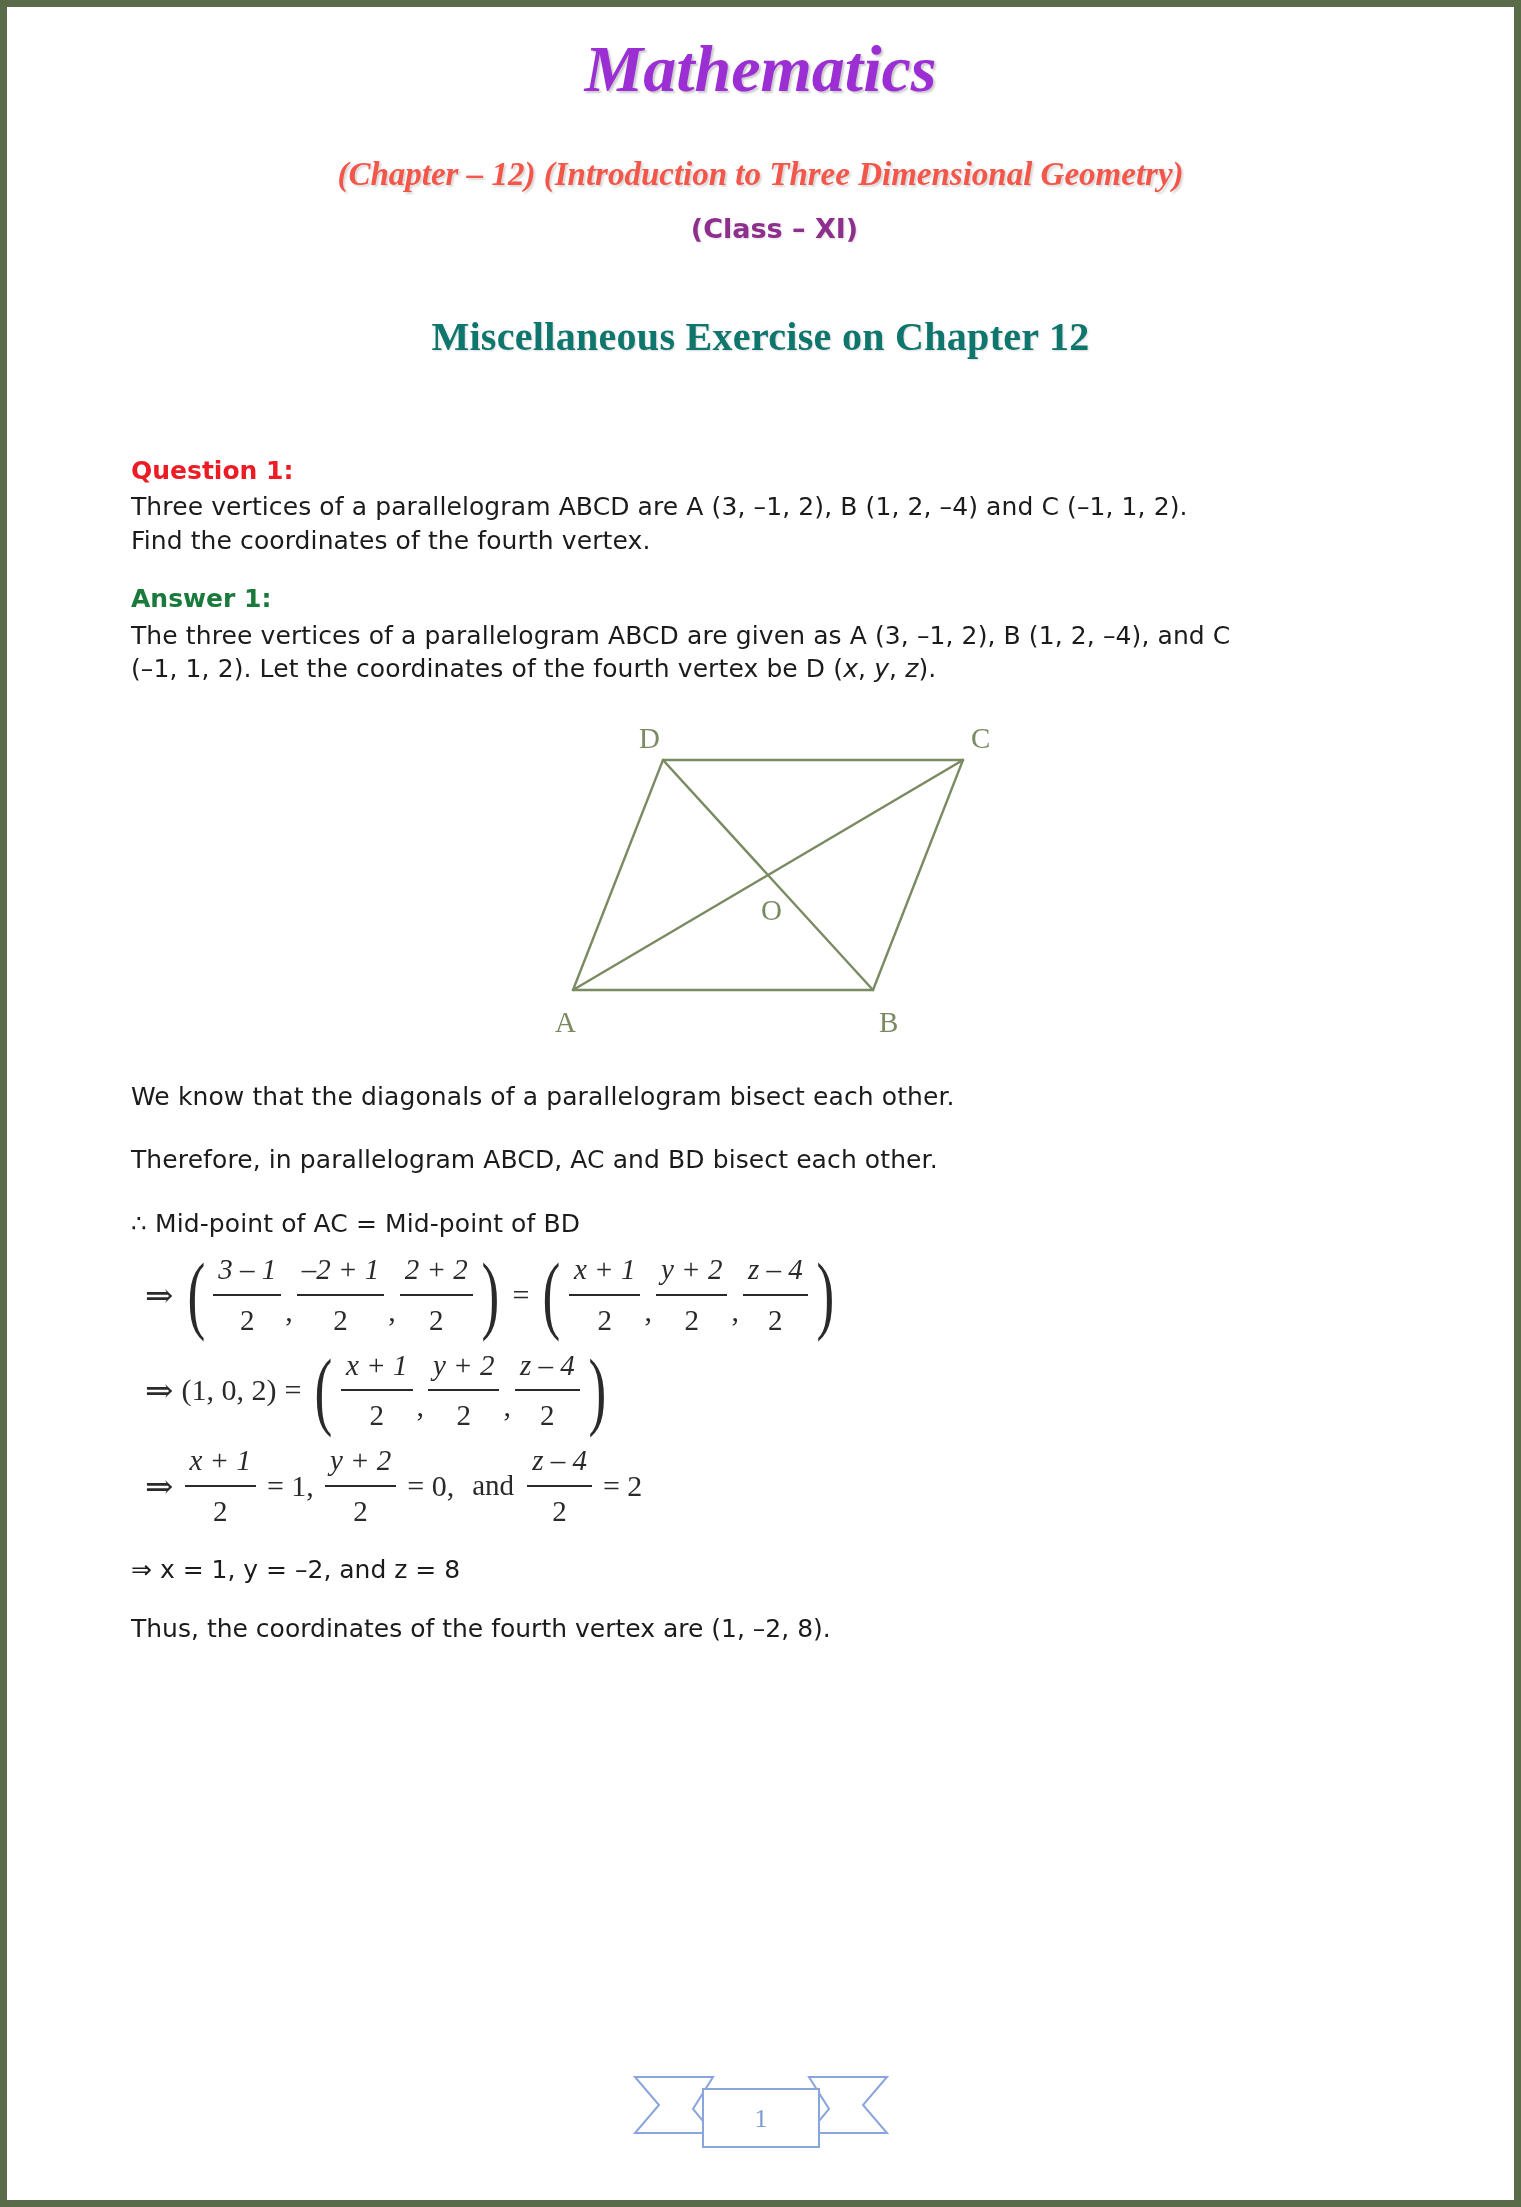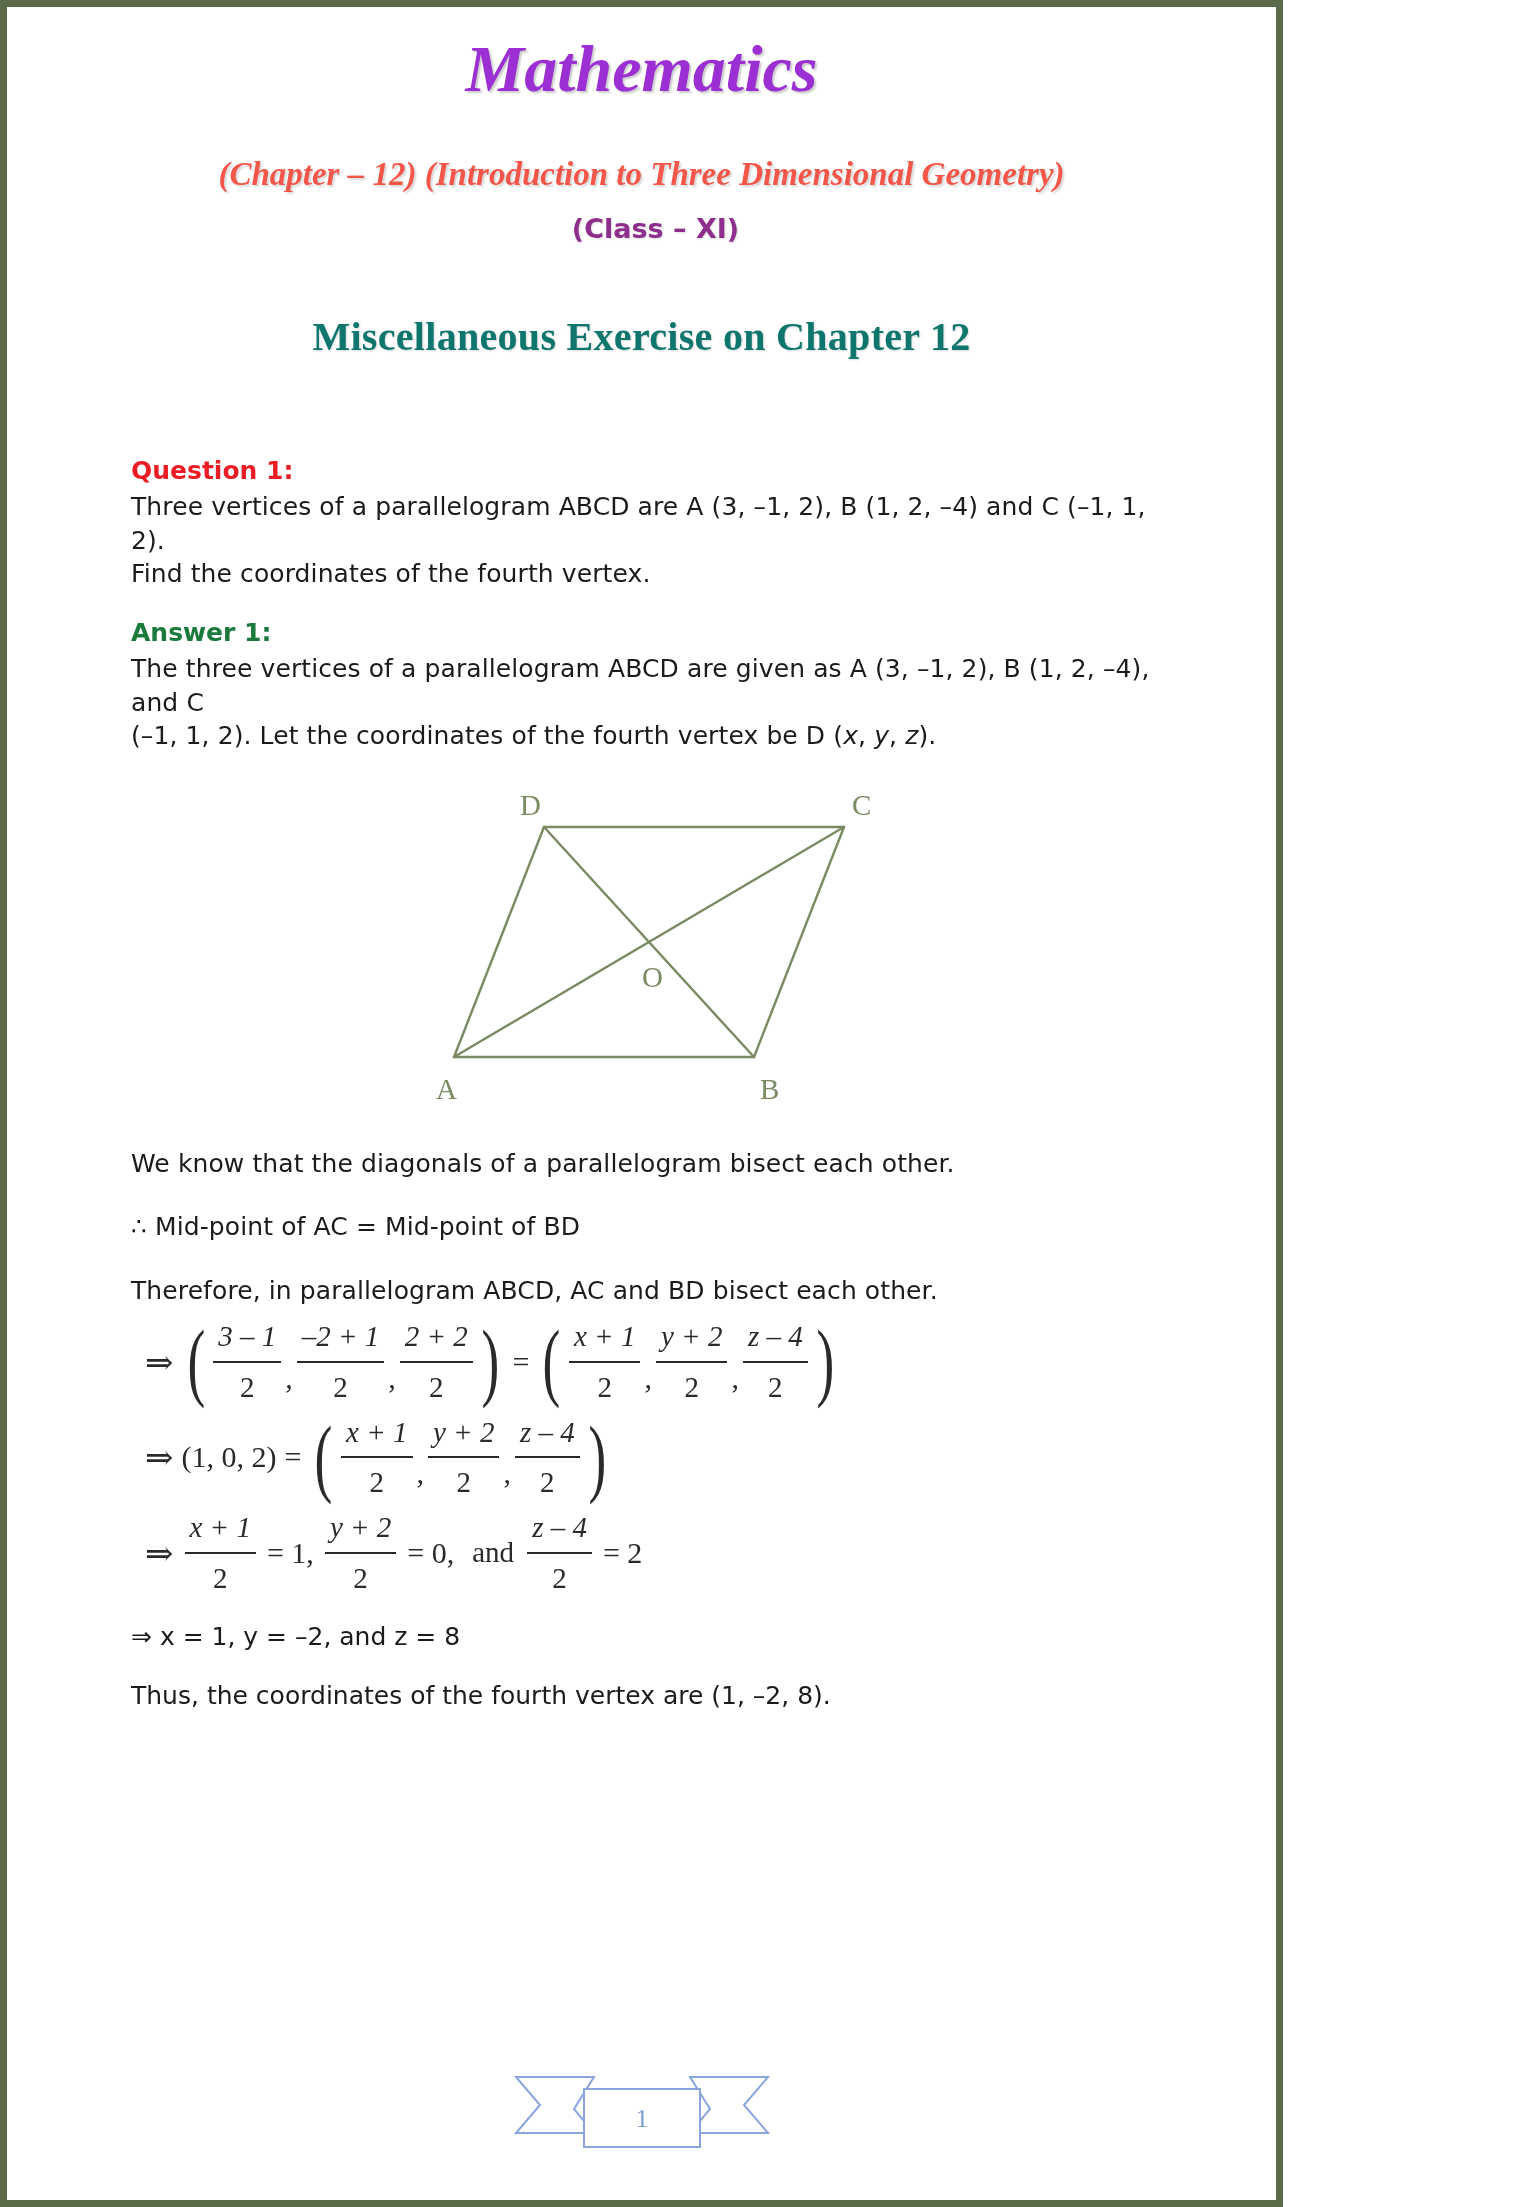--- a/index.html
+++ b/index.html
@@ -6,21 +6,21 @@
   html, body {
     margin: 0;
     padding: 0;
     background: #ffffff;
   }
   body {
     font-family: "DejaVu Sans", sans-serif;
   }
   .page {
     position: relative;
-    width: 1283px;
+    width: 1521px;
     height: 2207px;
     box-sizing: border-box;
     background: #ffffff;
     border: 7px solid #5a6b4a;
     overflow: hidden;
   }
   .page-inner {
     position: relative;
     width: 100%;
     height: 100%;
@@ -270,26 +270,26 @@
           <text class="fig-label" x="96" y="28">D</text>
           <text class="fig-label" x="428" y="28">C</text>
           <text class="fig-label" x="12" y="312">A</text>
           <text class="fig-label" x="336" y="312">B</text>
           <text class="fig-label" x="218" y="200">O</text>
         </svg>
       </div>
 
       <div class="body-text para-space">We know that the diagonals of a parallelogram bisect each other.</div>
 
+      <div class="body-text para-space">Therefore, in parallelogram ABCD, AC and BD bisect each other.</div>
+
       <div class="body-text para-space">
         <span>∴</span>
         <span>Mid-point of AC = Mid-point of BD</span>
       </div>
-
-      <div class="body-text para-space">Therefore, in parallelogram ABCD, AC and BD bisect each other.</div>
 
       <div class="eq-row">
         <span class="arrow">⇒</span>
         <span class="paren">(</span>
         <span class="frac">
           <span class="num">3 – 1</span>
           <span class="bar"></span>
           <span class="den">2</span>
         </span>
         <span class="comma">,</span>

